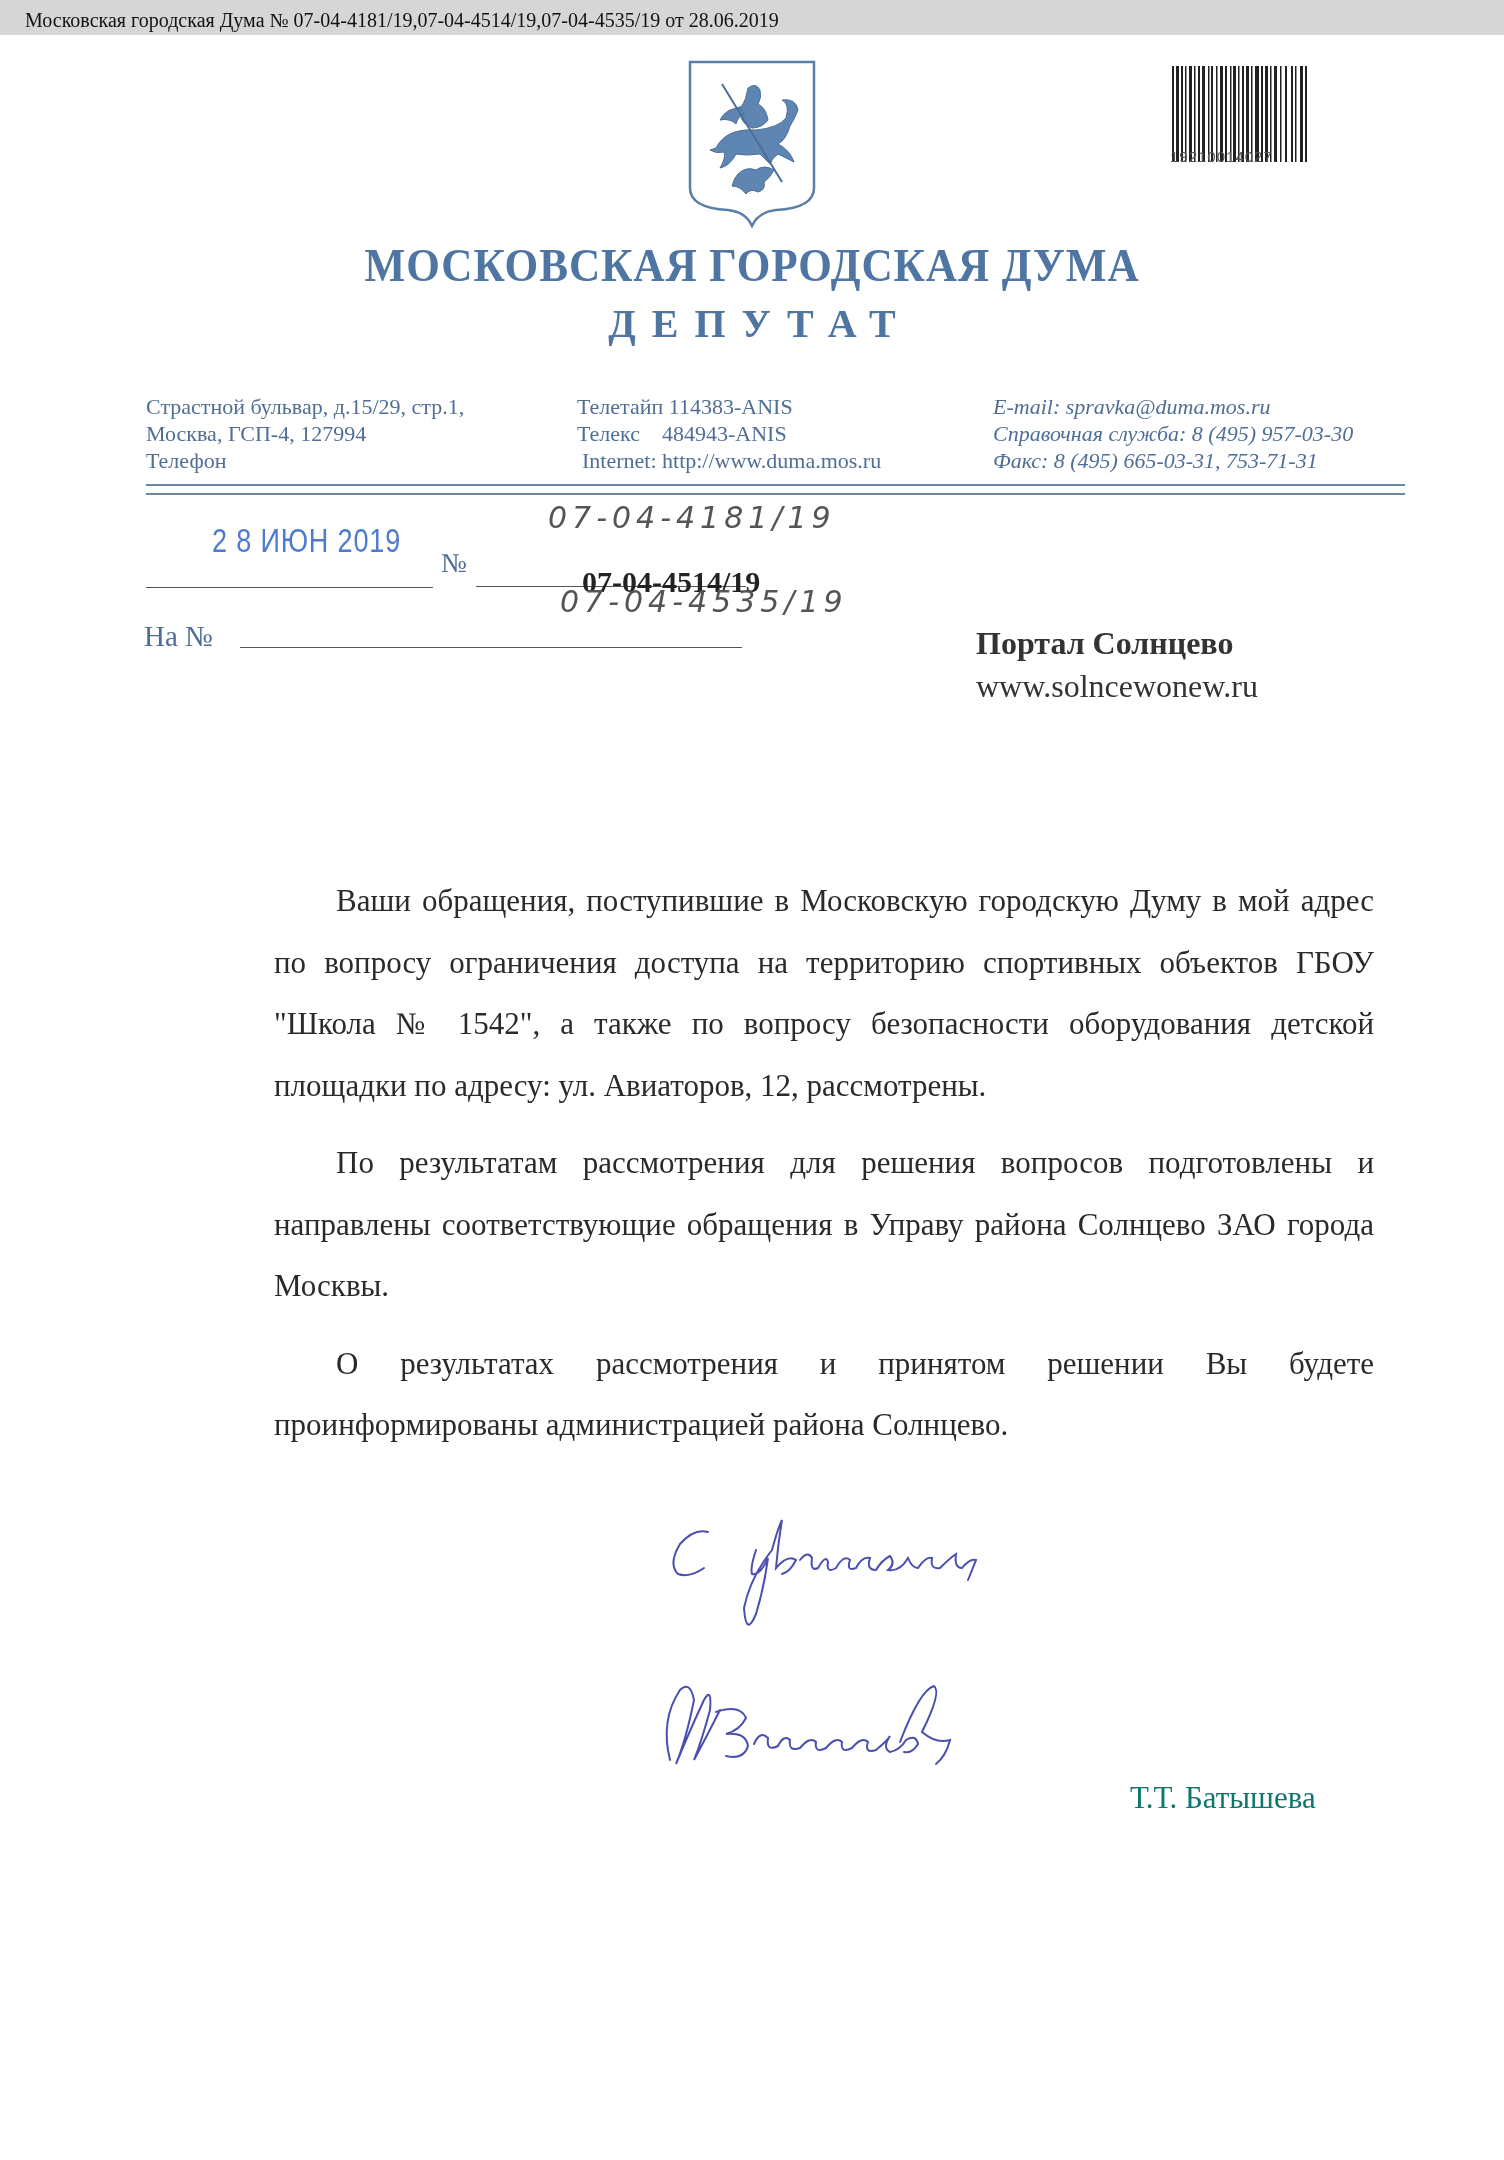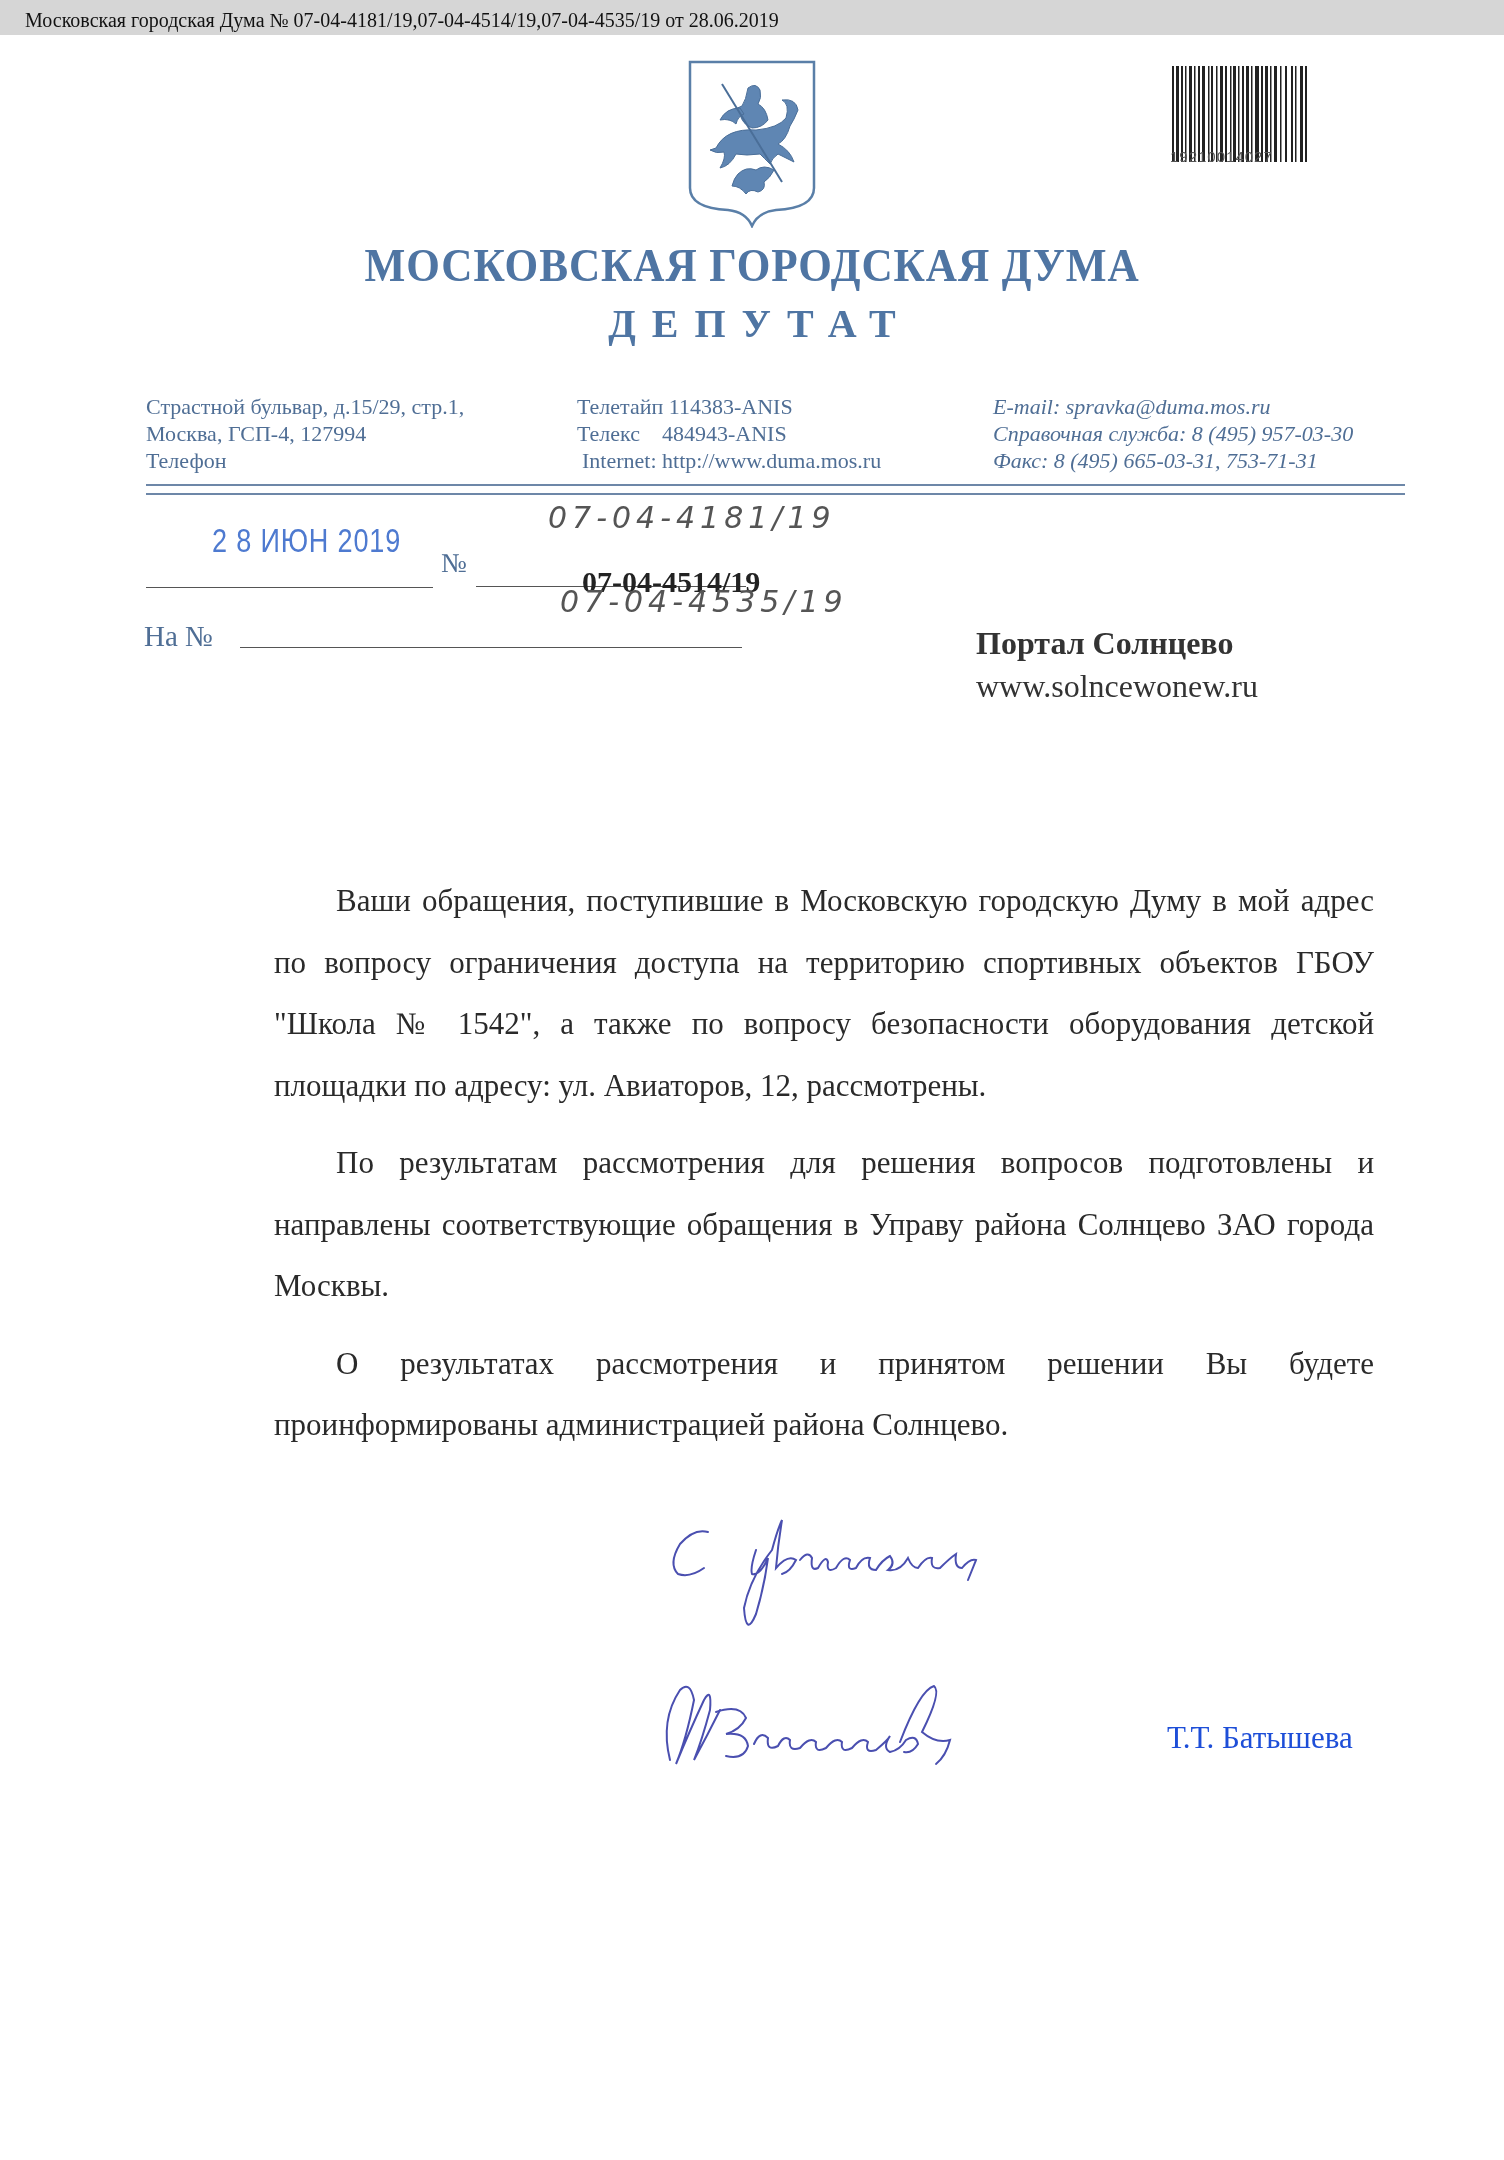--- a/index.html
+++ b/index.html
@@ -58,21 +58,21 @@
   .recipient .name { position: absolute; top: 625px; font-size: 32px; font-weight: bold; white-space: nowrap; }
   .recipient .site { position: absolute; top: 668px; font-size: 32px; white-space: nowrap; }
   .body-text {
     position: absolute; left: 258px; top: 854px; width: 1132px;
     font-size: 31px; line-height: 61.5px; color: #2a2a2a; text-align: justify;
   }
   .body-text p { margin: 16px; text-indent: 62px; }
   .closing { position: absolute; left: 650px; top: 1488px; }
   .signature { position: absolute; left: 650px; top: 1660px; }
   .signer {
-    position: absolute; left: 1130px; top: 1720px; font-size: 31px; color: #1d4ed8; white-space: nowrap; margin-left: 37px;
+    position: absolute; left: 1130px; top: 1780px; font-size: 31px; color: #0f766e; white-space: nowrap;
   }
 </style>
 </head>
 <body>
 
 <div class="header-bar">
   <span>Московская городская Дума № 07-04-4181/19,07-04-4514/19,07-04-4535/19 от 28.06.2019</span>
 </div>
 
 <svg class="emblem" viewBox="0 0 132 170">

